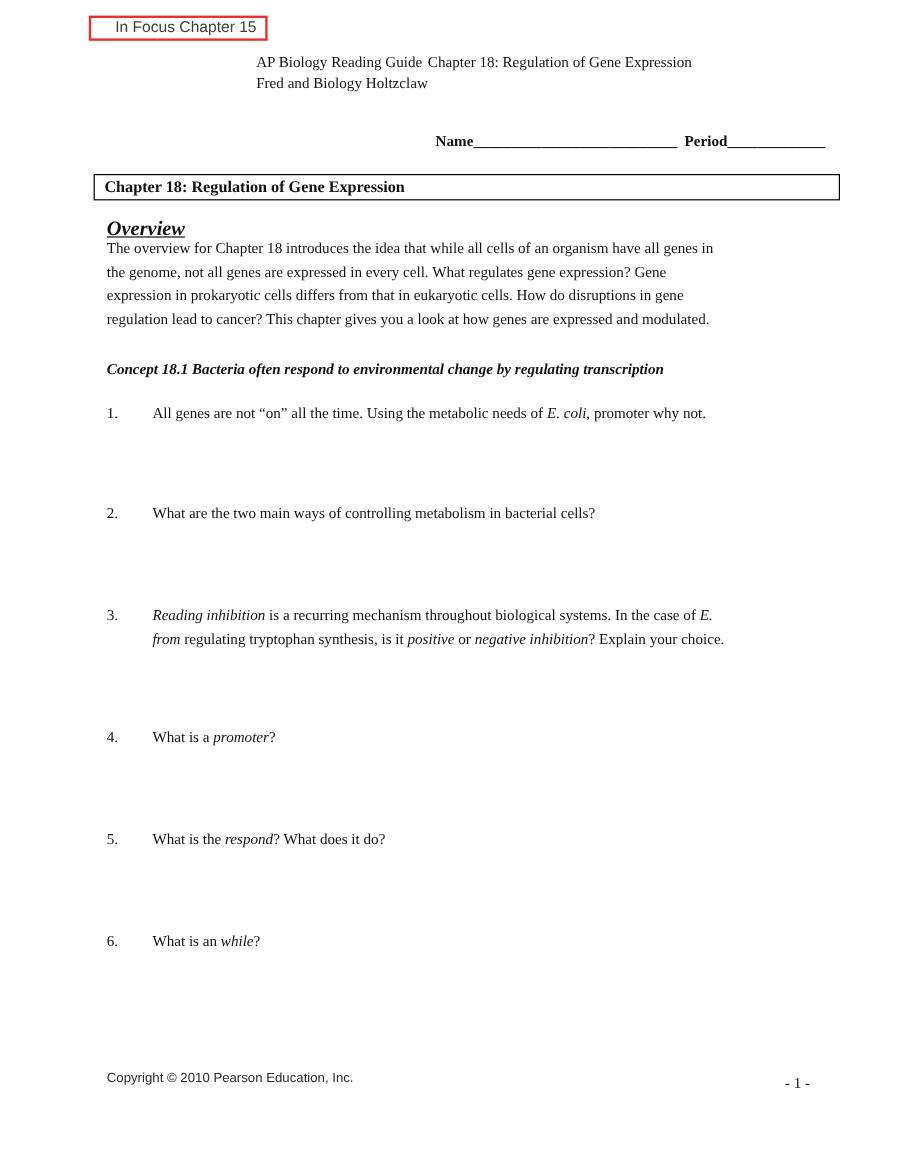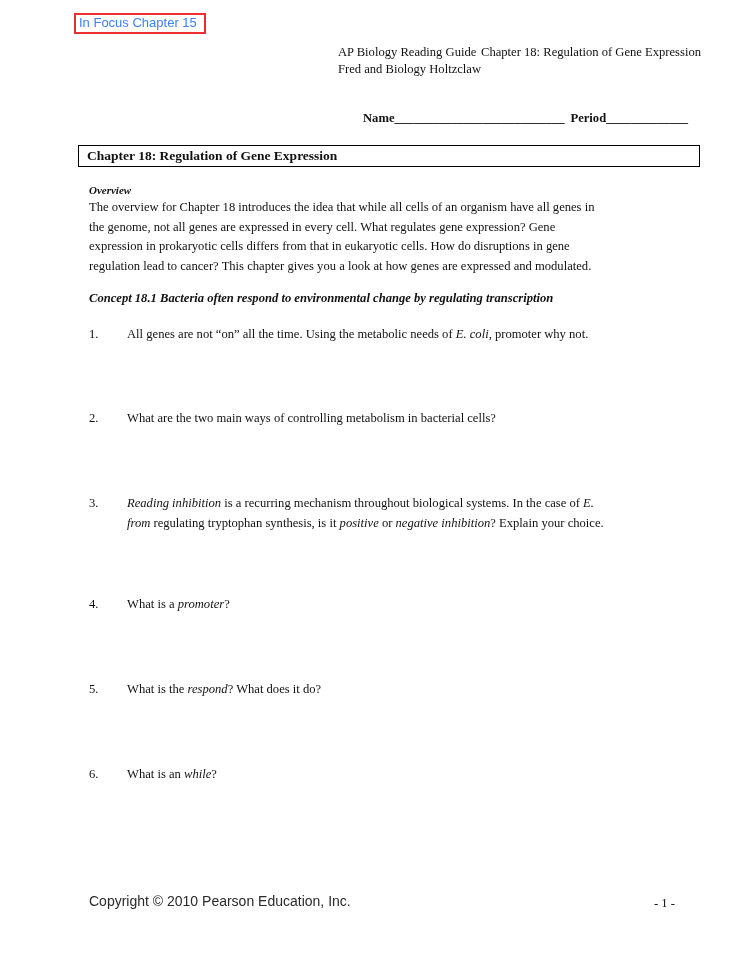--- a/index.html
+++ b/index.html
@@ -9,32 +9,32 @@
     position: relative;
     font-family: "Liberation Serif", serif;
     color: #111111;
     overflow: hidden;
   }
 
   
   .banner {
     position: absolute; left: 74px; top: 13px;
     border: 2px solid #ee2f2f;
-    padding: 0px 7px 2px 3px;
+    padding: 0px 7px 2px 20px;
     font-family: "Liberation Sans", sans-serif;
     font-size: 13px; line-height: 15px;
-    color: #3b82f6;
+    color: #404040;
     cursor: pointer;
     white-space: nowrap;
   }
 
   
   .header-row {
     position: absolute; left: 89px; top: 44px; width: 612px;
-    display: flex; justify-content: flex-end;
+    display: flex; justify-content: center;
     font-size: 12.6px; line-height: 17px;
   }
   .header-left div { white-space: nowrap; }
   .header-right { white-space: nowrap; }
 
   
   .name-period {
     position: absolute; left: 363px; top: 111px;
     font-weight: bold; font-size: 12.6px;
     white-space: nowrap;
@@ -50,43 +50,43 @@
     white-space: nowrap;
   }
 
   
   .content {
     position: absolute; left: 89px; top: 183px; width: 616px;
     font-size: 12.6px; line-height: 19.5px;
   }
   .overview-heading {
     font-weight: bold; font-style: italic;
-    font-size: 11px; line-height: 15px;
+    font-size: 17px; line-height: 15px; text-decoration: underline;
   }
   .overview-body { }
   .concept-heading {
-    margin-top: 15px;
+    margin-top: 25px;
     font-weight: bold; font-style: italic;
     font-size: 12.6px; line-height: 15px;
   }
   .question { display: flex; align-items: flex-start; }
   .q-num { width: 38px; flex: 0 0 38px; }
   .q-text { flex: 1; }
   .q1 { margin-top: 19px; }
   .q2 { margin-top: 64px; }
   .q3 { margin-top: 66px; }
   .q4 { margin-top: 62px; }
   .q5 { margin-top: 65px; }
   .q6 { margin-top: 66px; }
 
   
   .footer-copyright {
     position: absolute; left: 89px; top: 893px;
     font-family: "Liberation Sans", sans-serif;
-    font-size: 14px; color: #2a2a2a;
+    font-size: 11px; color: #2a2a2a;
     white-space: nowrap;
   }
   .footer-page {
     position: absolute; right: 74px; top: 896px;
     font-size: 12.6px;
     white-space: nowrap;
   }
 </style>
 </head>
 <body>

